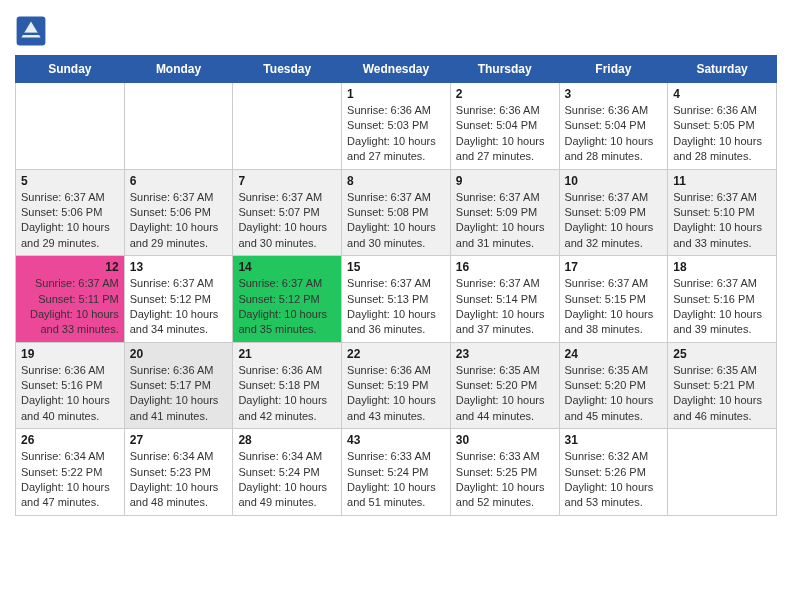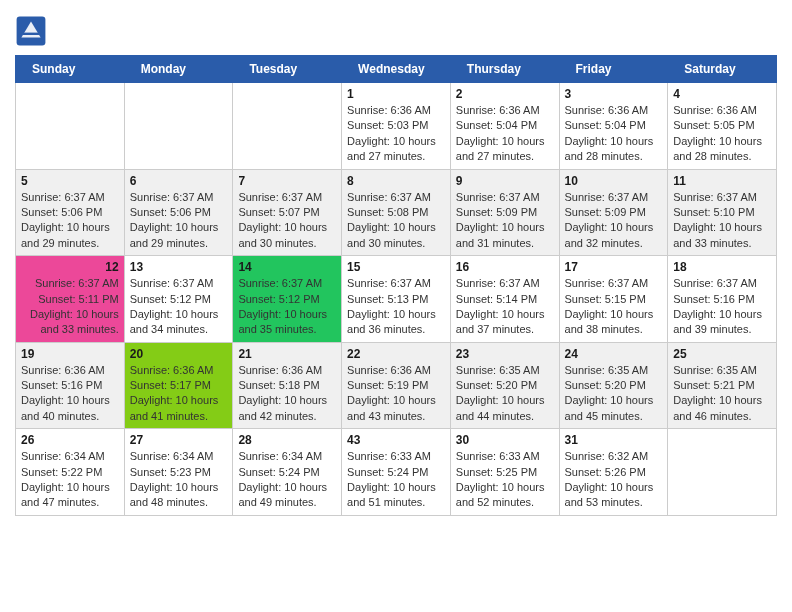--- a/index.html
+++ b/index.html
@@ -47,21 +47,21 @@
     .calendar {
       width: 100%;
       border-collapse: collapse;
     }
     .calendar th {
       background-color: #2a5caa;
       color: #fff;
       font-size: 12px;
       font-weight: bold;
       padding: 6px 16px;
-      text-align: left;
+      text-align: center;
       border: 1px solid #2a5caa;
     }
     .calendar td {
       width: 14.28%;
       vertical-align: top;
       border: 1px solid #ccc;
       padding: 4px 5px;
       font-size: 10px;
       color: #333;
       background: #fff;
@@ -262,21 +262,21 @@
         </td>
       </tr>
       <tr>
         <td style="background-color: rgb(240, 240, 240);">
           <span class="day-num">19</span>
           <div class="day-info" style="white-space: pre-line;">Sunrise: 6:36 AM
 Sunset: 5:16 PM
 Daylight: 10 hours
 and 40 minutes.</div>
         </td>
-        <td style="background-color: #84cc16;">
+        <td style="background-color: #e5e5e5;">
           <span class="day-num">20</span>
           <div class="day-info" style="white-space: pre-line;">Sunrise: 6:36 AM
 Sunset: 5:17 PM
 Daylight: 10 hours
 and 41 minutes.</div>
         </td>
         <td style="background-color: rgb(240, 240, 240);">
           <span class="day-num">21</span>
           <div class="day-info" style="white-space: pre-line;">Sunrise: 6:36 AM
 Sunset: 5:18 PM

